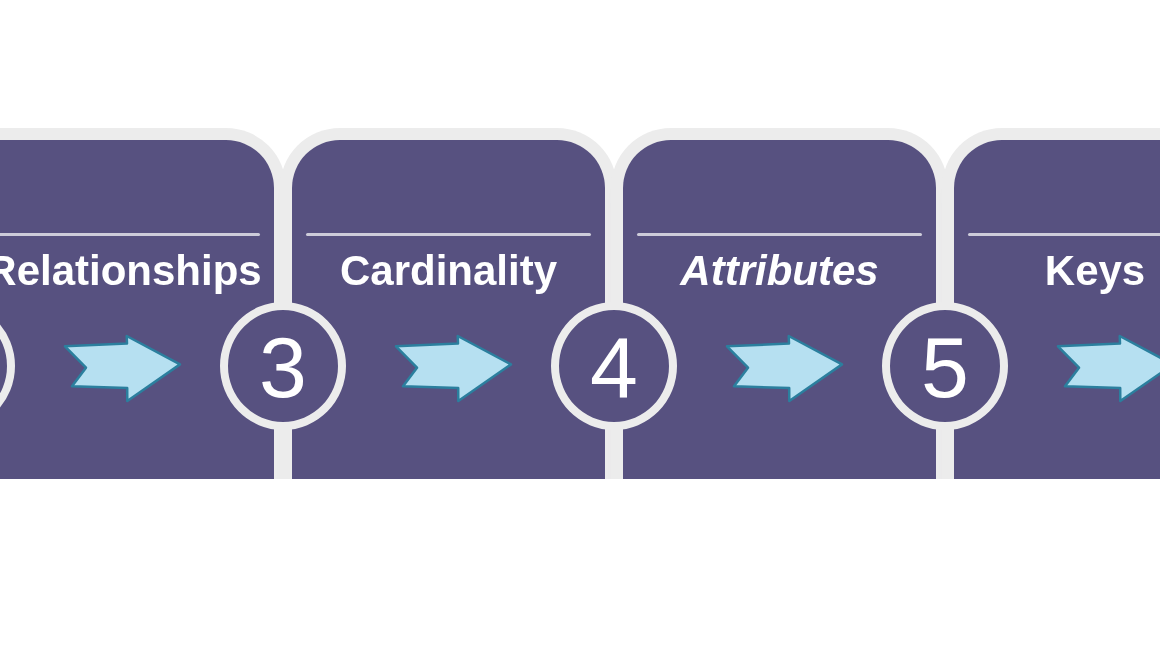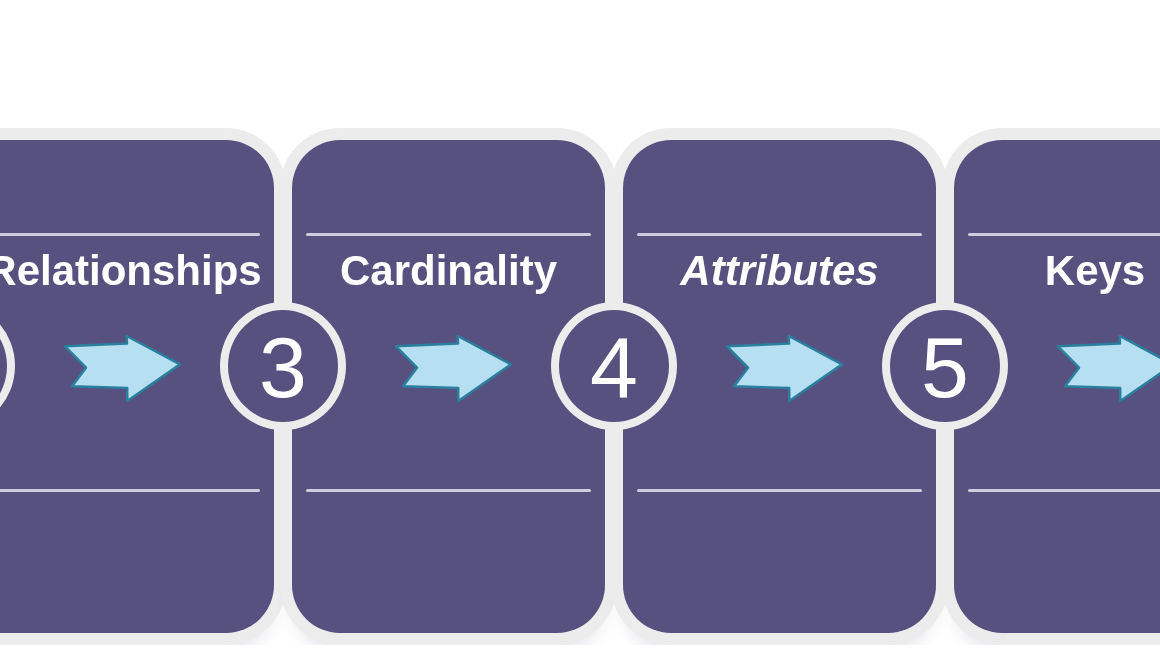--- a/index.html
+++ b/index.html
@@ -1,17 +1,17 @@
 <!DOCTYPE html>
 <html style="--background: #ffffff; --halo: #ececec; --card: #575180; --ring: #ececec; --divider: #e2e2ea; --text: #ffffff; --arrow-fill: #b6e0f1; --arrow-stroke: #2b7f9e;"><head>
 <meta charset="utf-8">
 <style>
   html,body{margin:0;padding:0;background:#fff;}
   .stage{
-    position:relative;width:1160px;height:645px;overflow:hidden;
+    position:relative;width:1160px;height:479px;overflow:hidden;
     background:var(--background,#ffffff);
     font-family:"Liberation Sans","DejaVu Sans",sans-serif;
   }
   .card{
     position:absolute;top:140px;height:493px;
     background:var(--card,#575180);
     border-radius:48px;
     box-shadow:0 0 0 12px var(--halo,#ececec), 0 18px 16px rgba(110,105,150,0.18);
   }
   .card1{left:-50px;width:324px;}

